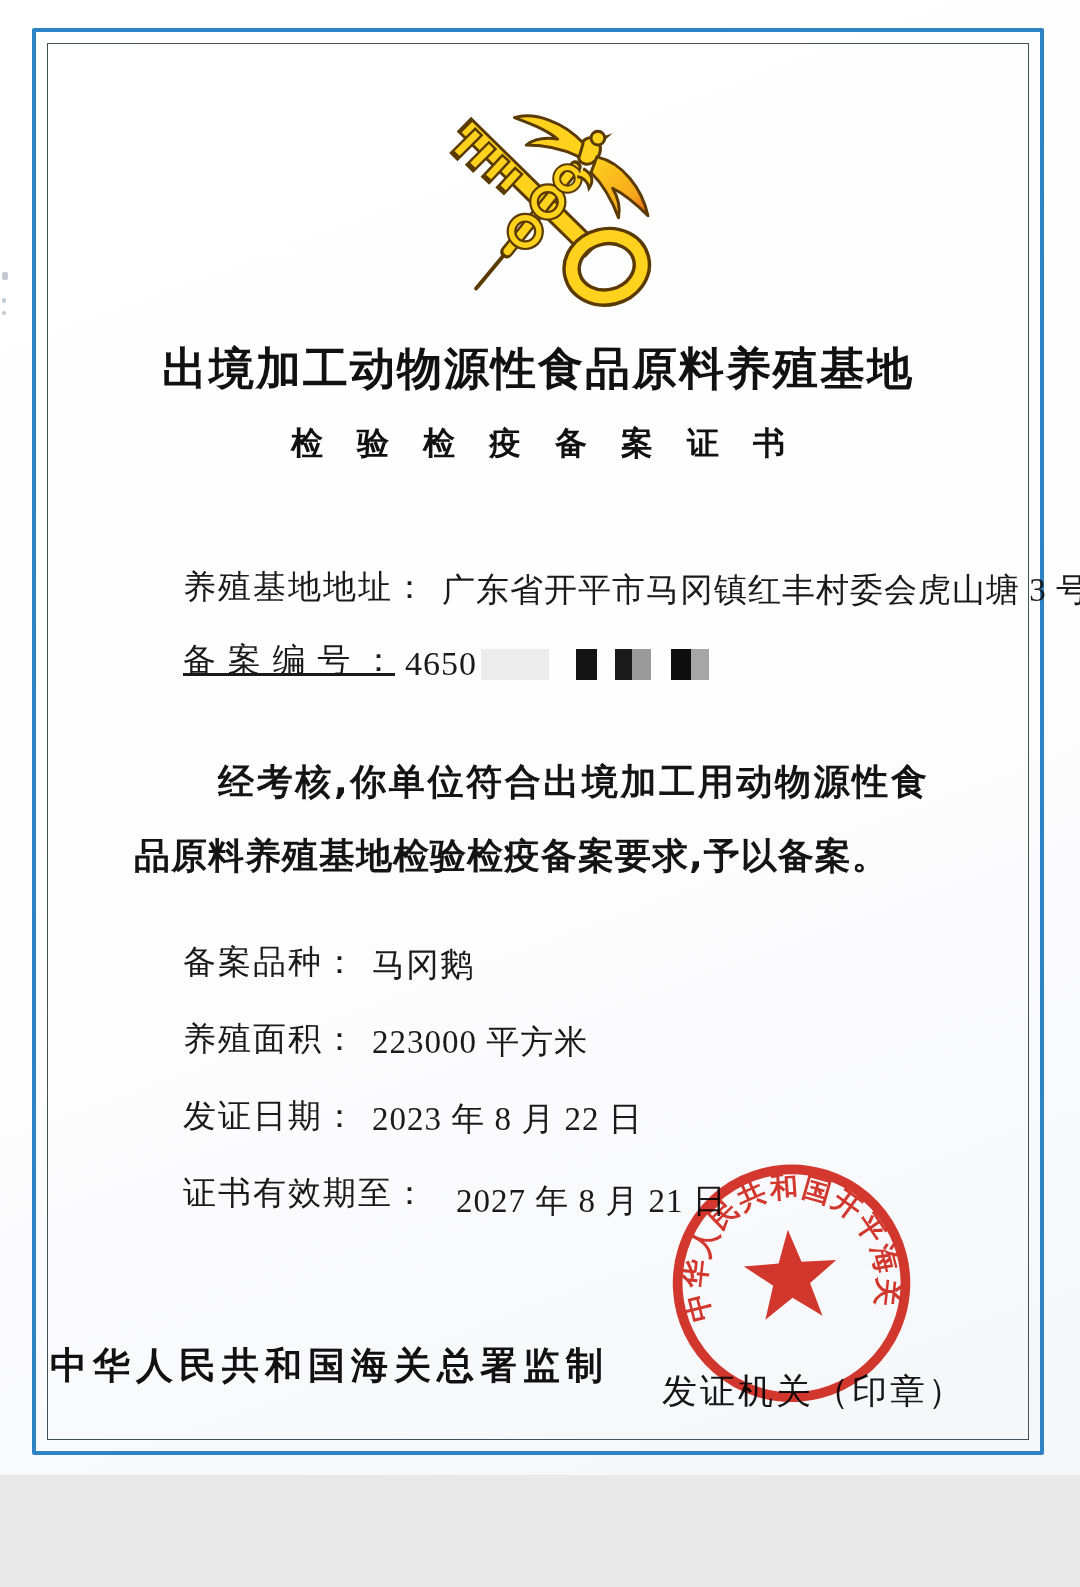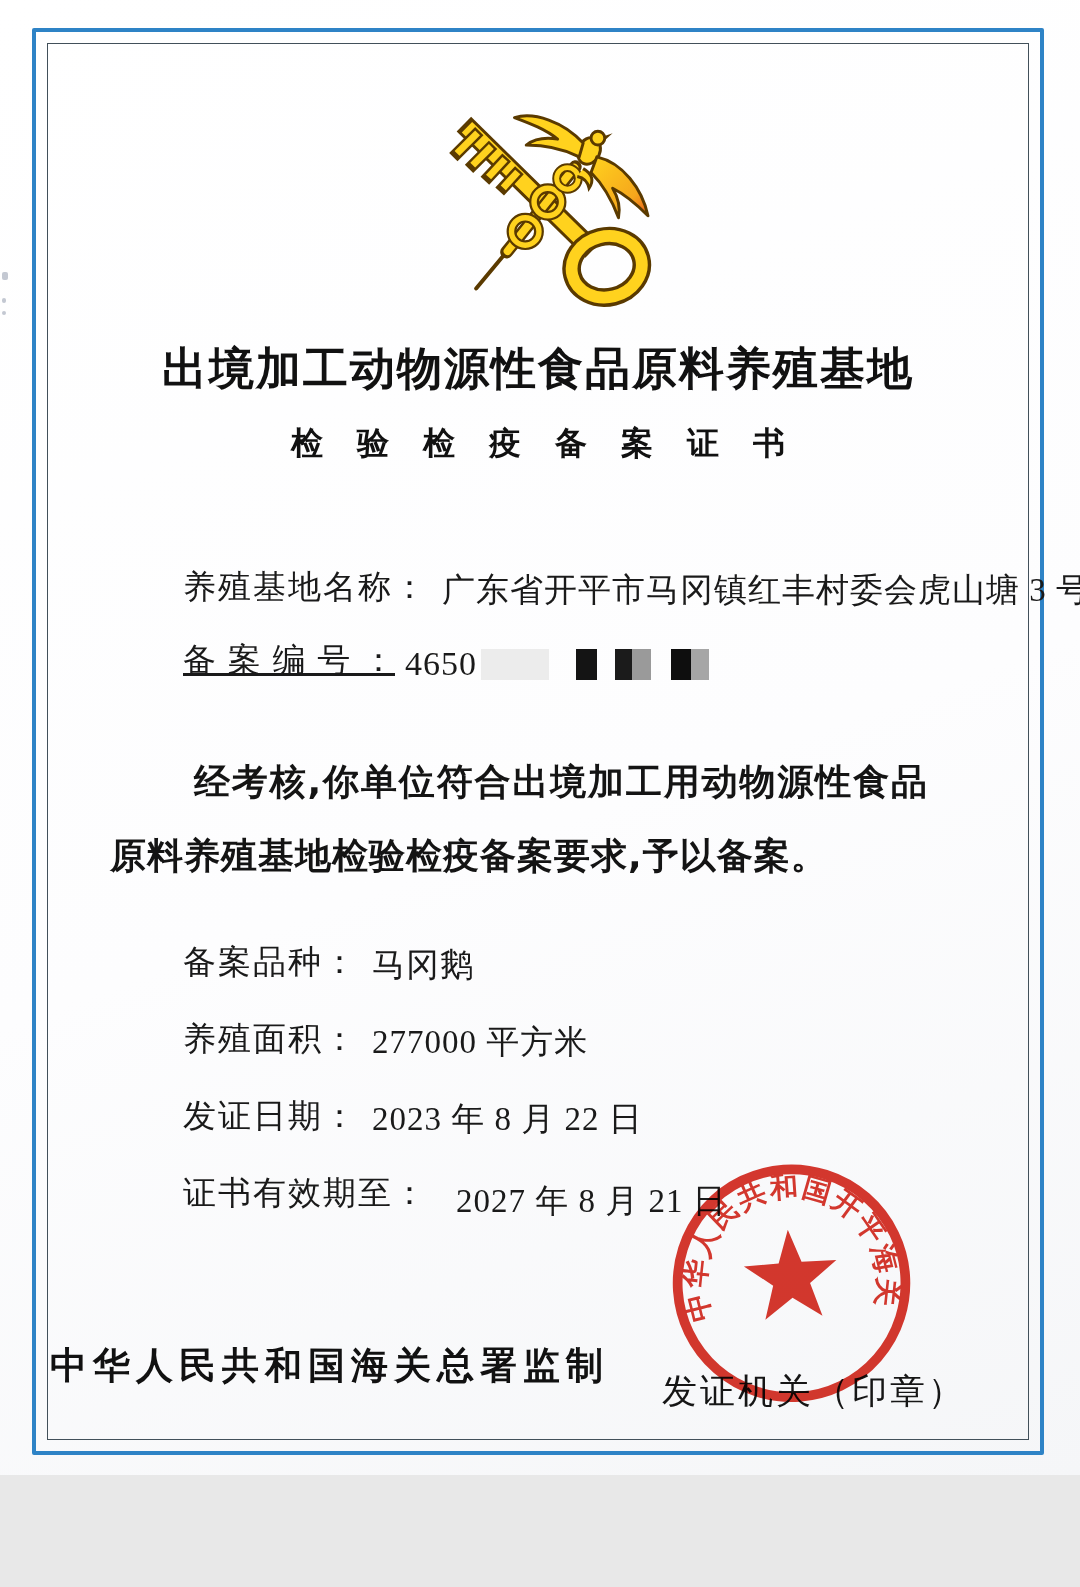--- a/index.html
+++ b/index.html
@@ -46,21 +46,21 @@
   .field-row{font-size:33px;line-height:46px;margin-bottom:27px;white-space:nowrap;}
   .field-label{display:inline-block;letter-spacing:2px;}
   .field-label.spread{width:212px;text-align:justify;text-align-last:justify;letter-spacing:0;text-decoration:underline;}
   .field-value{display:inline-block;margin-left:14px;transform:translateY(3px);letter-spacing:1px;}
   .redact-wrap{display:inline-flex;align-items:center;margin-left:10px;transform:translateY(4px);}
   .redact-wrap .num{font-size:34px;letter-spacing:1px;margin-right:4px;}
   .mosaic{display:inline-flex;height:31px;align-items:stretch;}
   .mosaic span{display:inline-block;height:31px;}
 
   .statement{
-    margin:62px 98px 0 60px;
+    margin:62px 98px 0 84px;
     font-family:"DejaVu Sans", sans-serif;font-weight:bold;
     font-size:36px;line-height:74px;letter-spacing:1px;
     text-indent:84px;color:#141414;text-align:justify;
   }
 
   .fields2{margin:46px 0 0 133px;}
   .fields2 .field-row{margin-bottom:31px;}
 
   .seal-caption{
     position:absolute;left:612px;top:1322px;z-index:1;
@@ -144,21 +144,21 @@
       <path d="M166,76 q14,8 6,20 q-2,-10 -12,-12" fill="#ffd21e" stroke="#5a3a00" stroke-width="3"></path>
     </svg>
 
     <div class="title-block">
       <div class="title-line1">出境加工动物源性食品原料养殖基地</div>
       <div class="title-line2">检验检疫备案证书</div>
     </div>
 
     <div class="fields">
       <div class="field-row">
-        <span class="field-label">养殖基地名称：</span><span class="field-value">广东省开平市马冈镇红丰村委会虎山塘 3 号</span>
+        <span class="field-label">养殖基地地址：</span><span class="field-value">广东省开平市马冈镇红丰村委会虎山塘 3 号</span>
       </div>
       <div class="field-row">
         <span class="field-label spread">备案编号：</span><span class="redact-wrap">
             <span class="num">4650</span>
             <span class="mosaic">
               <span style="width: 68px; background: rgb(236, 236, 236);"></span>
               <span style="width: 27px; background: transparent;"></span>
               <span style="width: 21px; background: rgb(20, 20, 20);"></span>
               <span style="width: 18px; background: transparent;"></span>
               <span style="width: 17px; background: rgb(27, 27, 27);"></span>
@@ -171,21 +171,21 @@
       </div>
     </div>
 
     <div class="statement">经考核,你单位符合出境加工用动物源性食品原料养殖基地检验检疫备案要求,予以备案。</div>
 
     <div class="fields fields2">
       <div class="field-row">
         <span class="field-label">备案品种：</span><span class="field-value">马冈鹅</span>
       </div>
       <div class="field-row">
-        <span class="field-label">养殖面积：</span><span class="field-value">277000 平方米</span>
+        <span class="field-label">养殖面积：</span><span class="field-value">223000 平方米</span>
       </div>
       <div class="field-row">
         <span class="field-label">发证日期：</span><span class="field-value">2023 年 8 月 22 日</span>
       </div>
       <div class="field-row">
         <span class="field-label">证书有效期至：</span><span class="field-value" style="margin-left:28px;transform:translateY(8px);">2027 年 8 月 21 日</span>
       </div>
     </div>
 
     <div class="seal-caption">发证机关（印章）</div>

